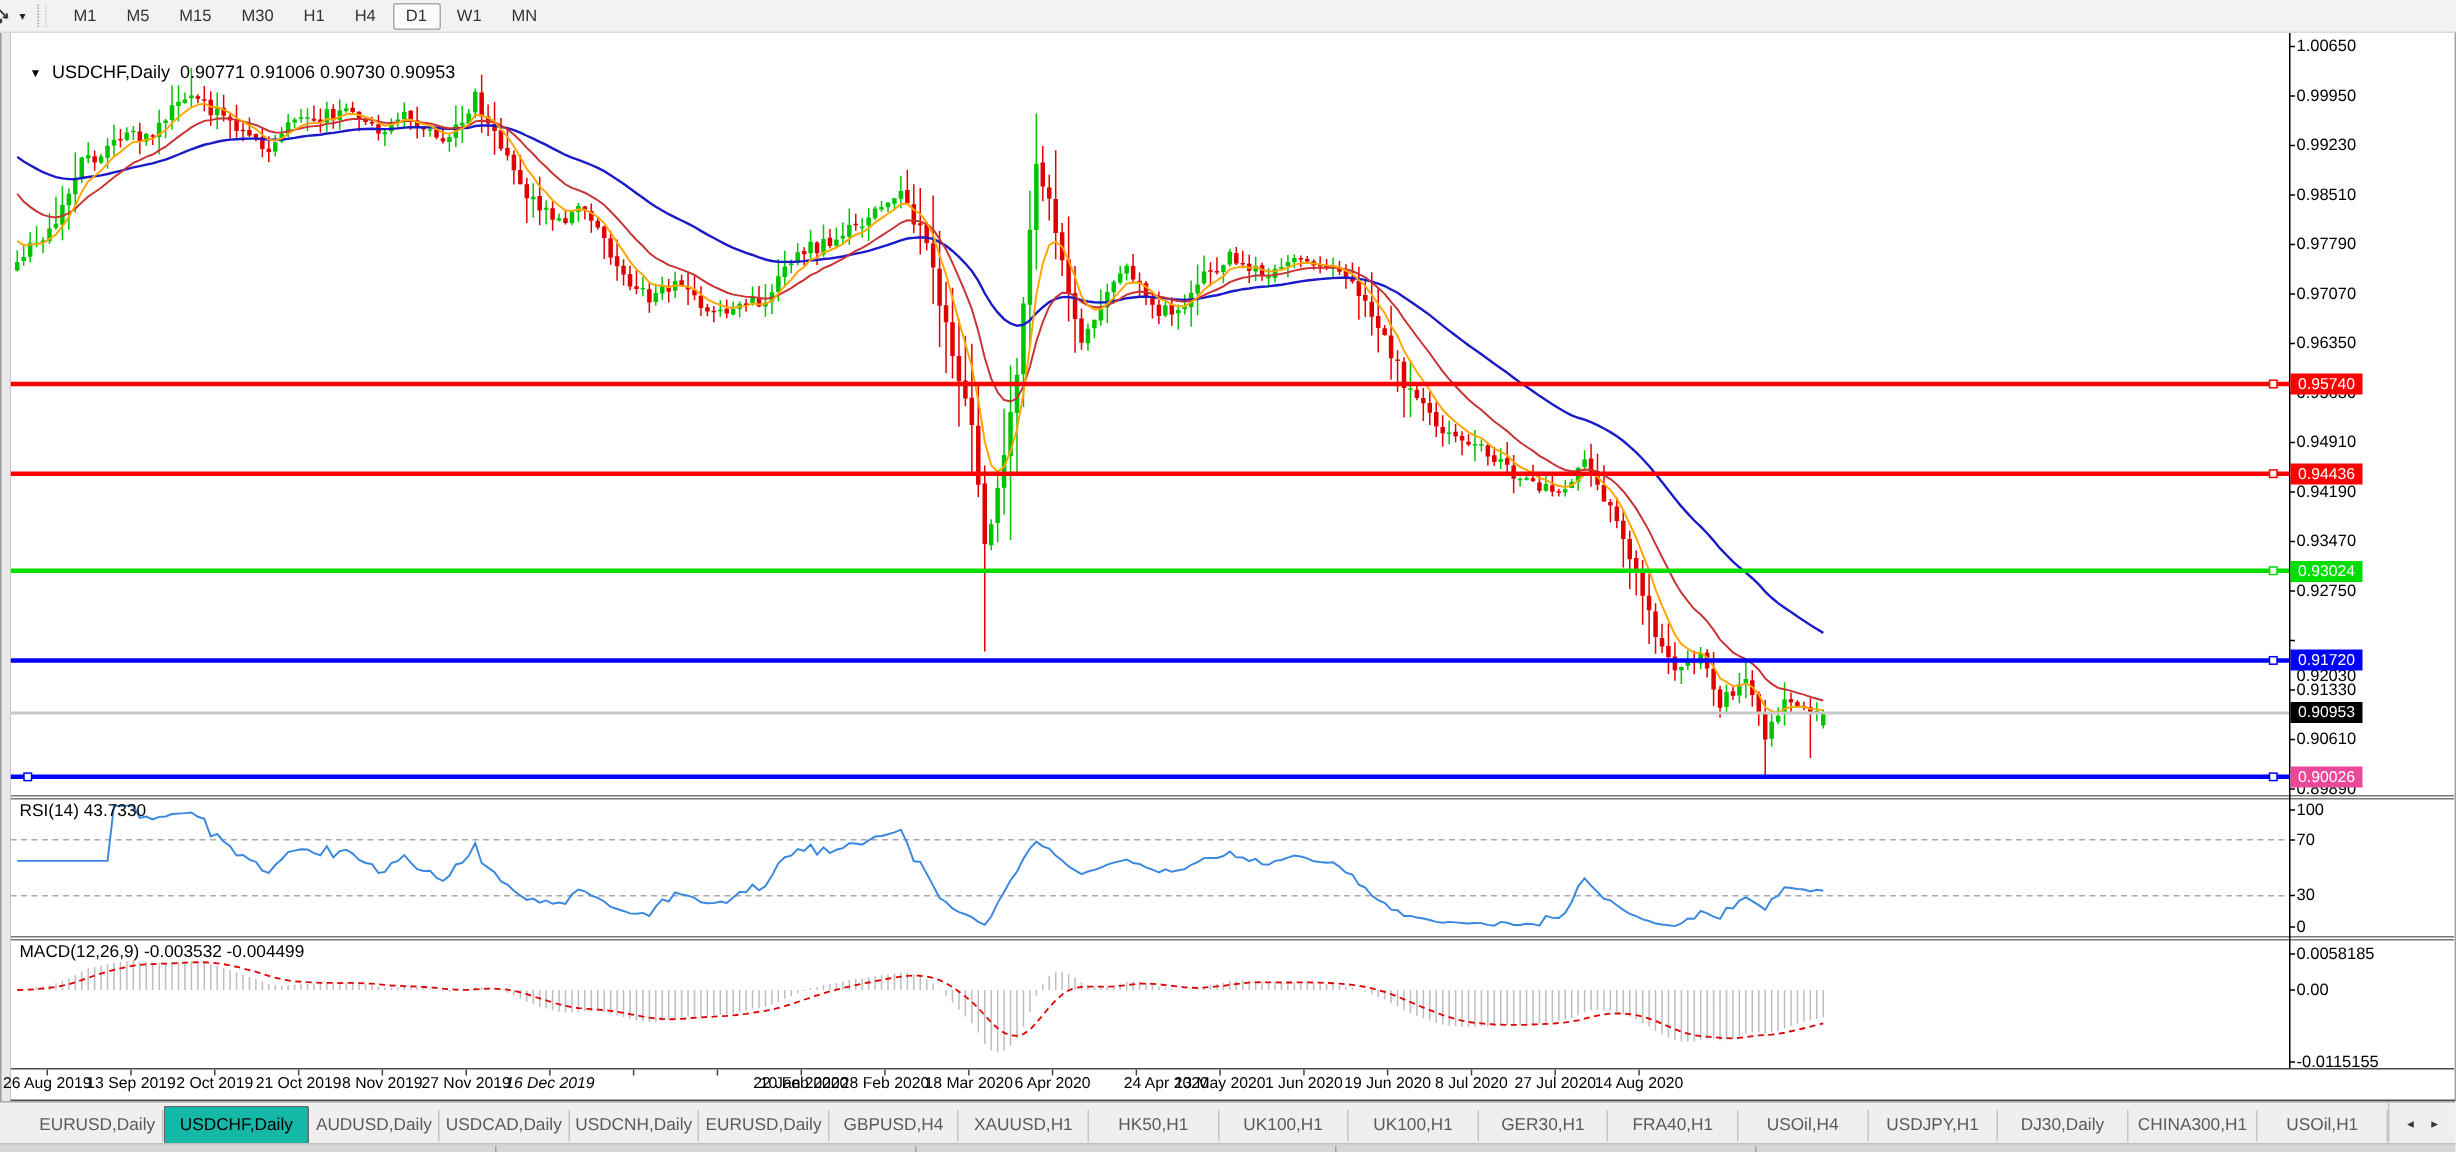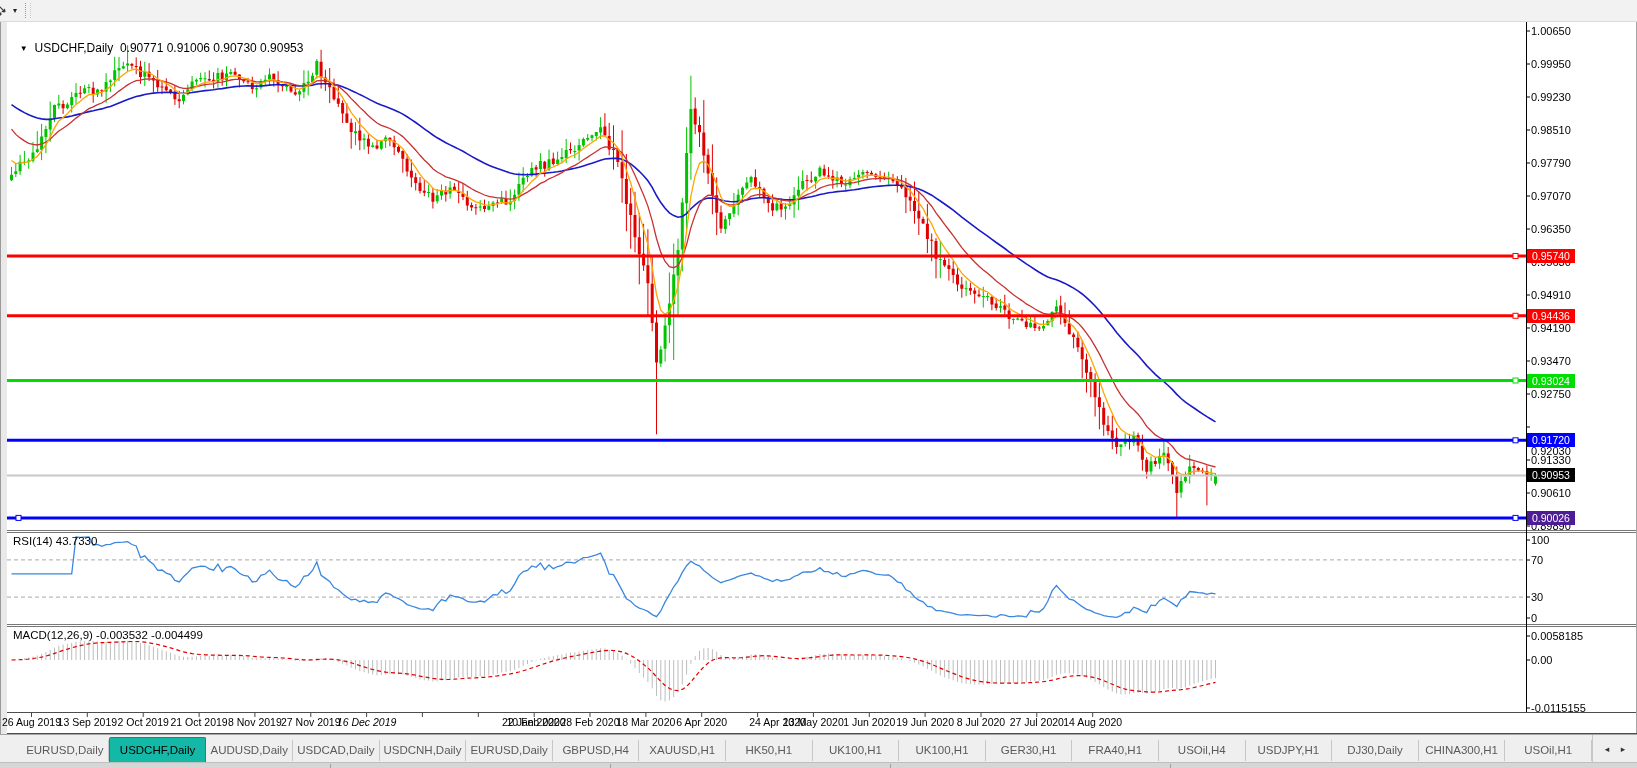--- a/index.html
+++ b/index.html
@@ -52,20 +52,31 @@
 <body>
 
 <div class="toolbar">
   <div class="tool-icon">
     <svg width="14" height="16" viewBox="0 0 14 16">
       <path d="M1 2 L8 9 M8 9 l-3.2 -0.6 M8 9 l-0.6 -3.2 M0 8 l4 4 M4 12 l-2.6 -0.4 M4 12 l-0.4 -2.6" stroke="#3a3a3a" stroke-width="1.2" fill="none"></path>
     </svg>
   </div>
   <div class="caret">▾</div>
   <div class="grip"></div>
+  <div id="tf-buttons" style="display:flex">
+      <div class="tf">M1</div>
+      <div class="tf">M5</div>
+      <div class="tf">M15</div>
+      <div class="tf">M30</div>
+      <div class="tf">H1</div>
+      <div class="tf">H4</div>
+      <div class="tf active">D1</div>
+      <div class="tf">W1</div>
+      <div class="tf">MN</div>
+    </div>
 </div>
 
 <svg id="chart-canvas" width="1637" height="768">
     <defs>
  <clipPath id="cpM">
         <rect x="7" y="22.5" width="1519" height="507"></rect>
       </clipPath>
  <clipPath id="cpR">
         <rect x="7" y="533" width="1519" height="92"></rect>
       </clipPath>
@@ -195,21 +206,21 @@
     <div class="ticklab" style="top: 553px;">70</div>
     <div class="ticklab" style="top: 590px;">30</div>
     <div class="ticklab" style="top: 611px;">0</div>
     <div class="ticklab" style="top: 629px;">0.0058185</div>
     <div class="ticklab" style="top: 653px;">0.00</div>
     <div class="ticklab" style="top: 701px;">-0.0115155</div>
     <div class="pricebox" style="top: 249.04px; background: rgb(255, 0, 0);">0.95740</div>
     <div class="pricebox" style="top: 308.806px; background: rgb(255, 0, 0);">0.94436</div>
     <div class="pricebox" style="top: 373.522px; background: rgb(0, 221, 0);">0.93024</div>
     <div class="pricebox" style="top: 433.289px; background: rgb(0, 0, 255);">0.91720</div>
-    <div class="pricebox" style="top: 510.93px; background: #4c1d95;">0.90026</div>
+    <div class="pricebox" style="top: 510.93px; background: #ec4899;">0.90026</div>
     <div class="pricebox" style="top: 468.443px; background: rgb(0, 0, 0);">0.90953</div>
     <div class="datelab" style="left: 31.5px;">26 Aug 2019</div>
     <div class="datelab" style="left: 87.35px;">13 Sep 2019</div>
     <div class="datelab" style="left: 143.2px;">2 Oct 2019</div>
     <div class="datelab" style="left: 199.05px;">21 Oct 2019</div>
     <div class="datelab" style="left: 254.9px;">8 Nov 2019</div>
     <div class="datelab" style="left: 310.75px;">27 Nov 2019</div>
     <div class="datelab" style="left: 366.6px; font-style: italic;">16 Dec 2019</div>
     <div class="datelab" style="left: 422.45px; margin-top: 18px;">3 Jan 2020</div>
     <div class="datelab" style="left: 455px; margin-left: 36px;">22 Jan 2020</div>

